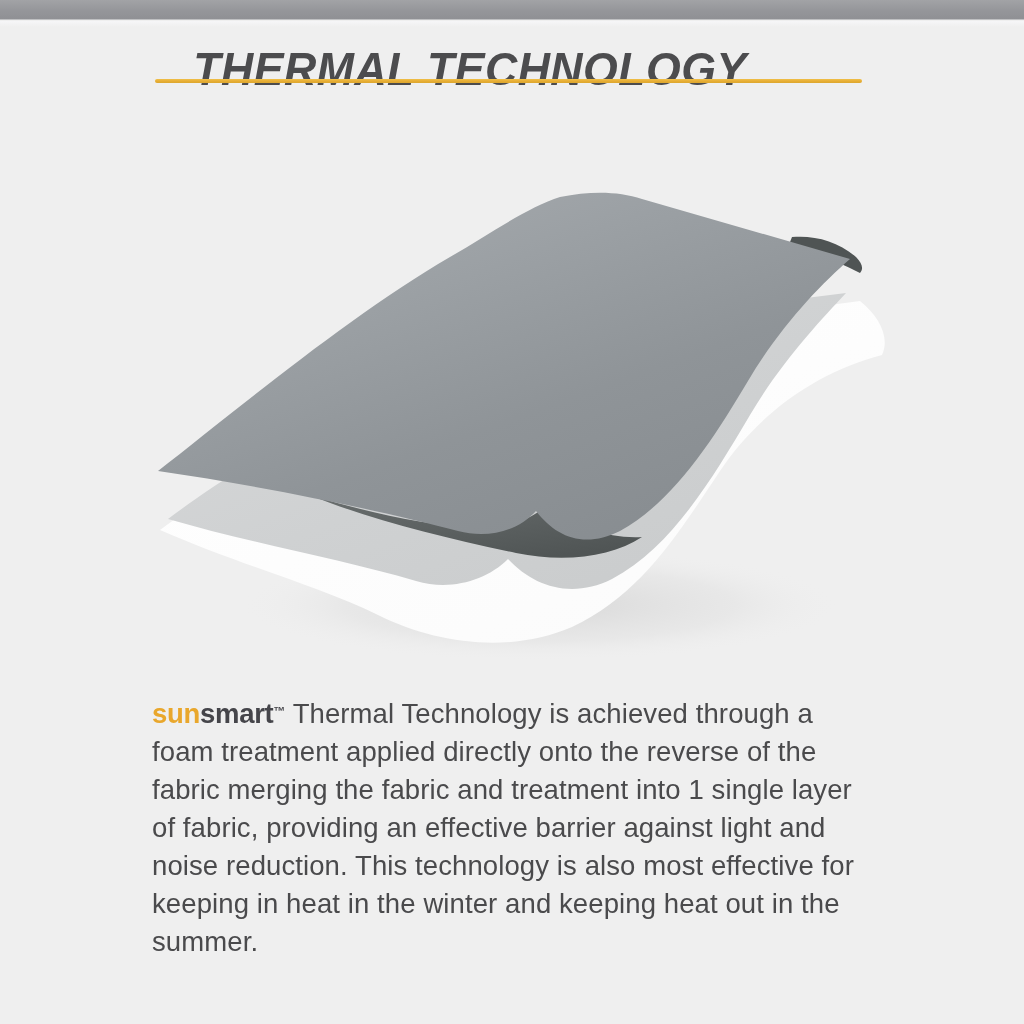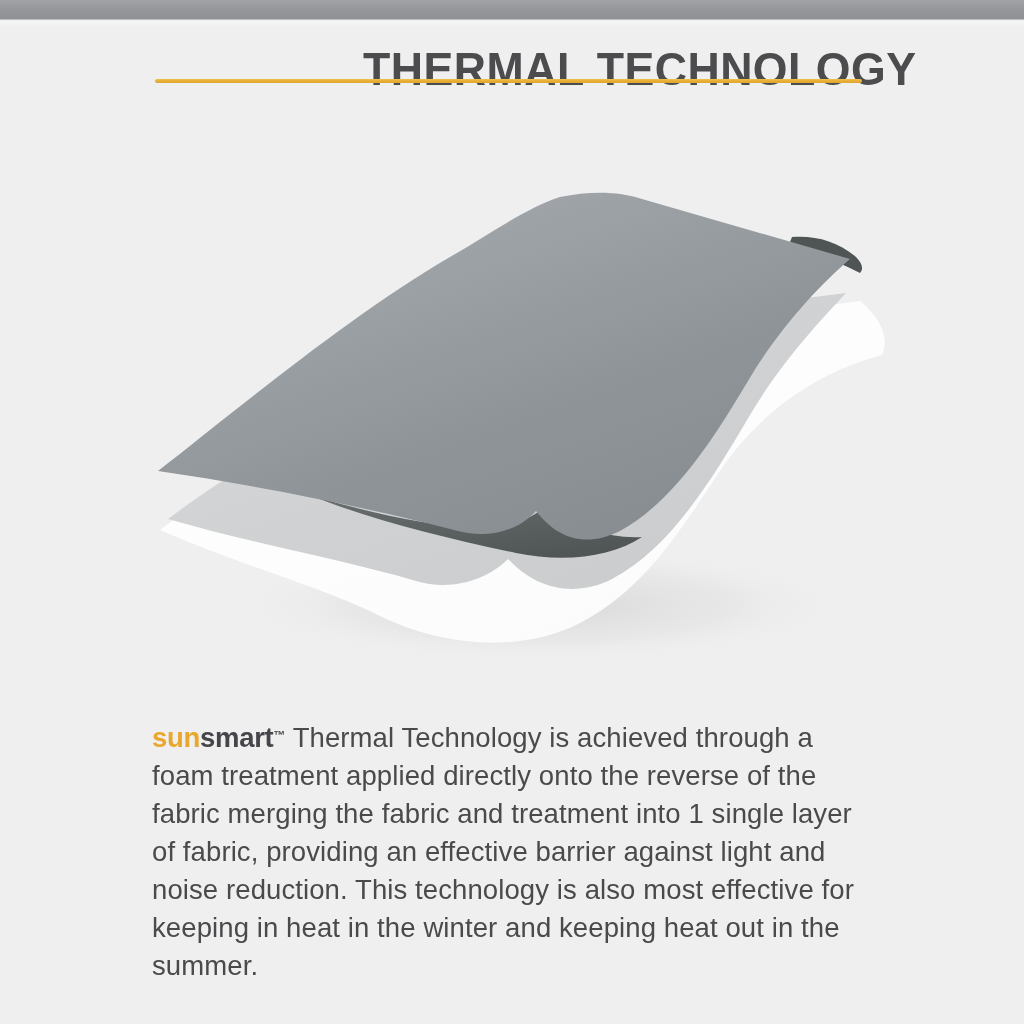--- a/index.html
+++ b/index.html
@@ -42,21 +42,22 @@
     height: 6px;
     background: linear-gradient(180deg, #f6f6f8 0%, #efefef 100%);
   }
 
   
   #header {
     position: absolute;
     left: 0;
     top: 40px;
     width: 940px;
-    text-align: right;
+    text-align: center;
+    font-style: italic;
   }
   #page-title {
     font-family: "Liberation Sans Narrow", "Liberation Sans", sans-serif;
     font-size: 47px;
     font-weight: 700;
     letter-spacing: 0.5px;
     color: #4c4c4e;
     line-height: 58px;
     margin: 0;
     transform: scaleX(0.95);
@@ -83,21 +84,21 @@
   #illustration svg {
     display: block;
     width: 800px;
     height: 490px;
   }
 
   
   #body-copy {
     position: absolute;
     left: 152px;
-    top: 688px;
+    top: 664px;
     width: 730px;
     font-size: 27.5px;
     line-height: 38px;
     color: #4a4a4c;
     font-weight: 400;
     letter-spacing: 0.1px;
   }
   #body-copy .brand {
     font-weight: 600;
     letter-spacing: -0.3px;

